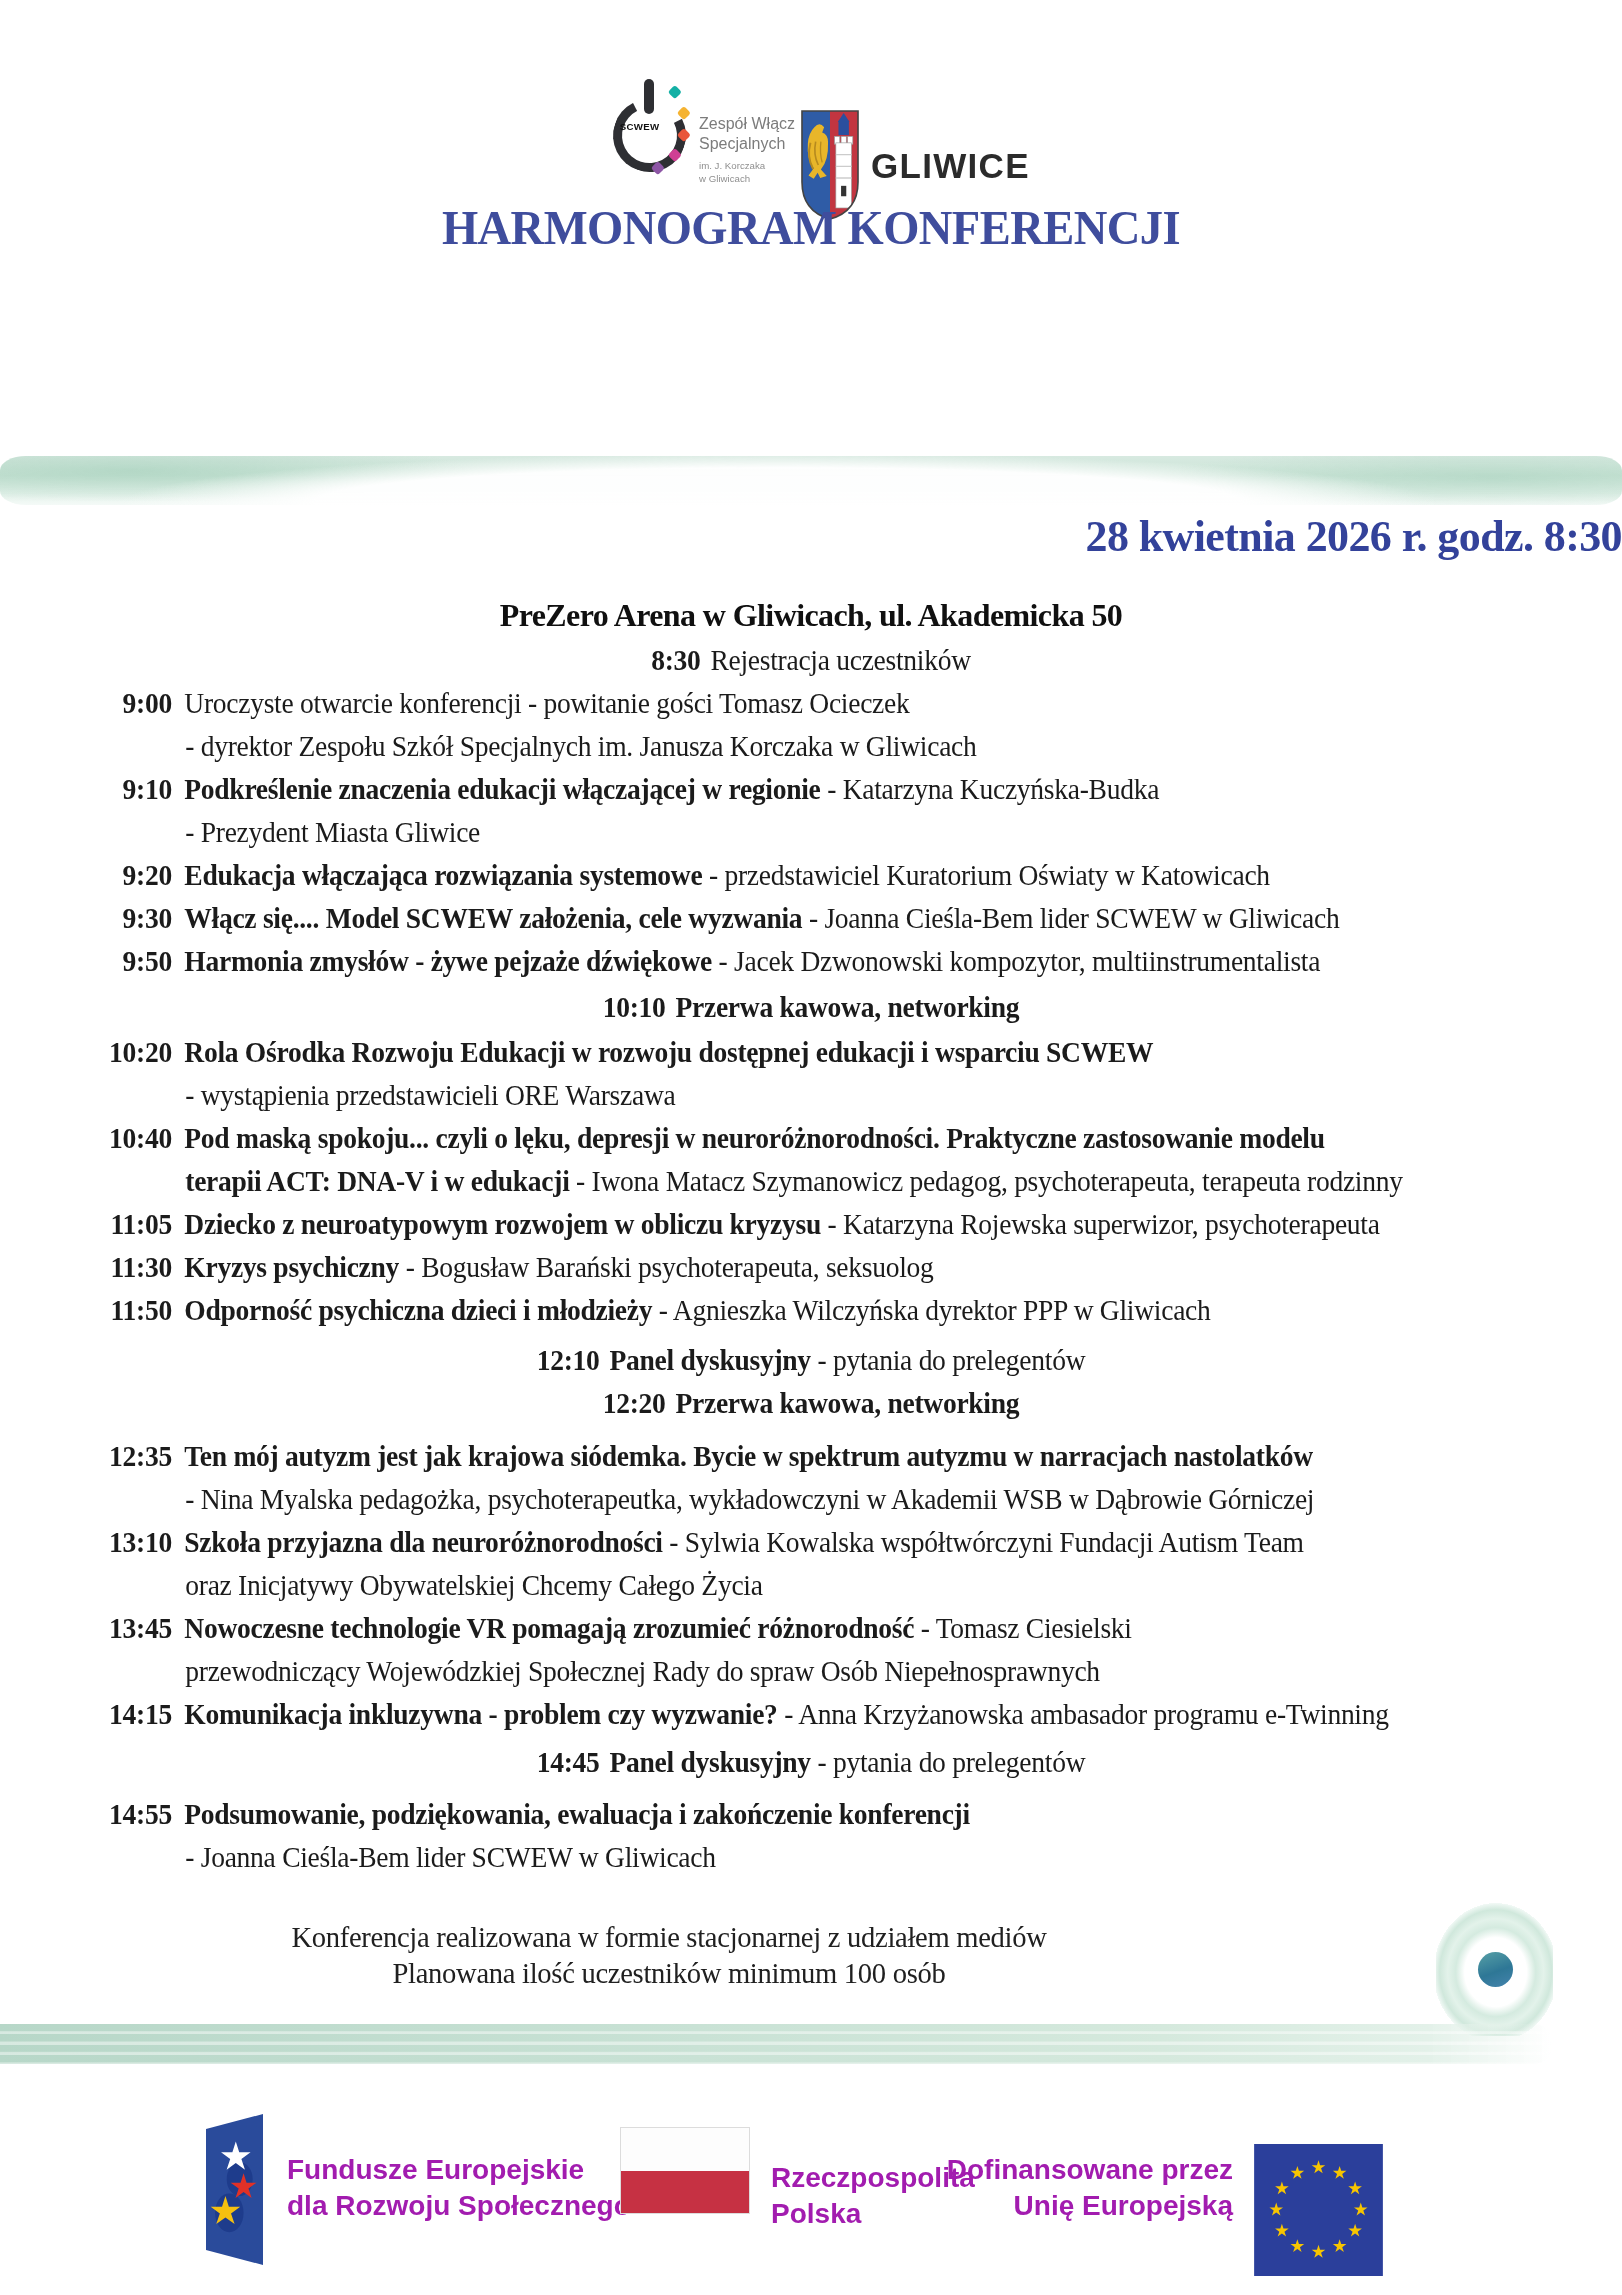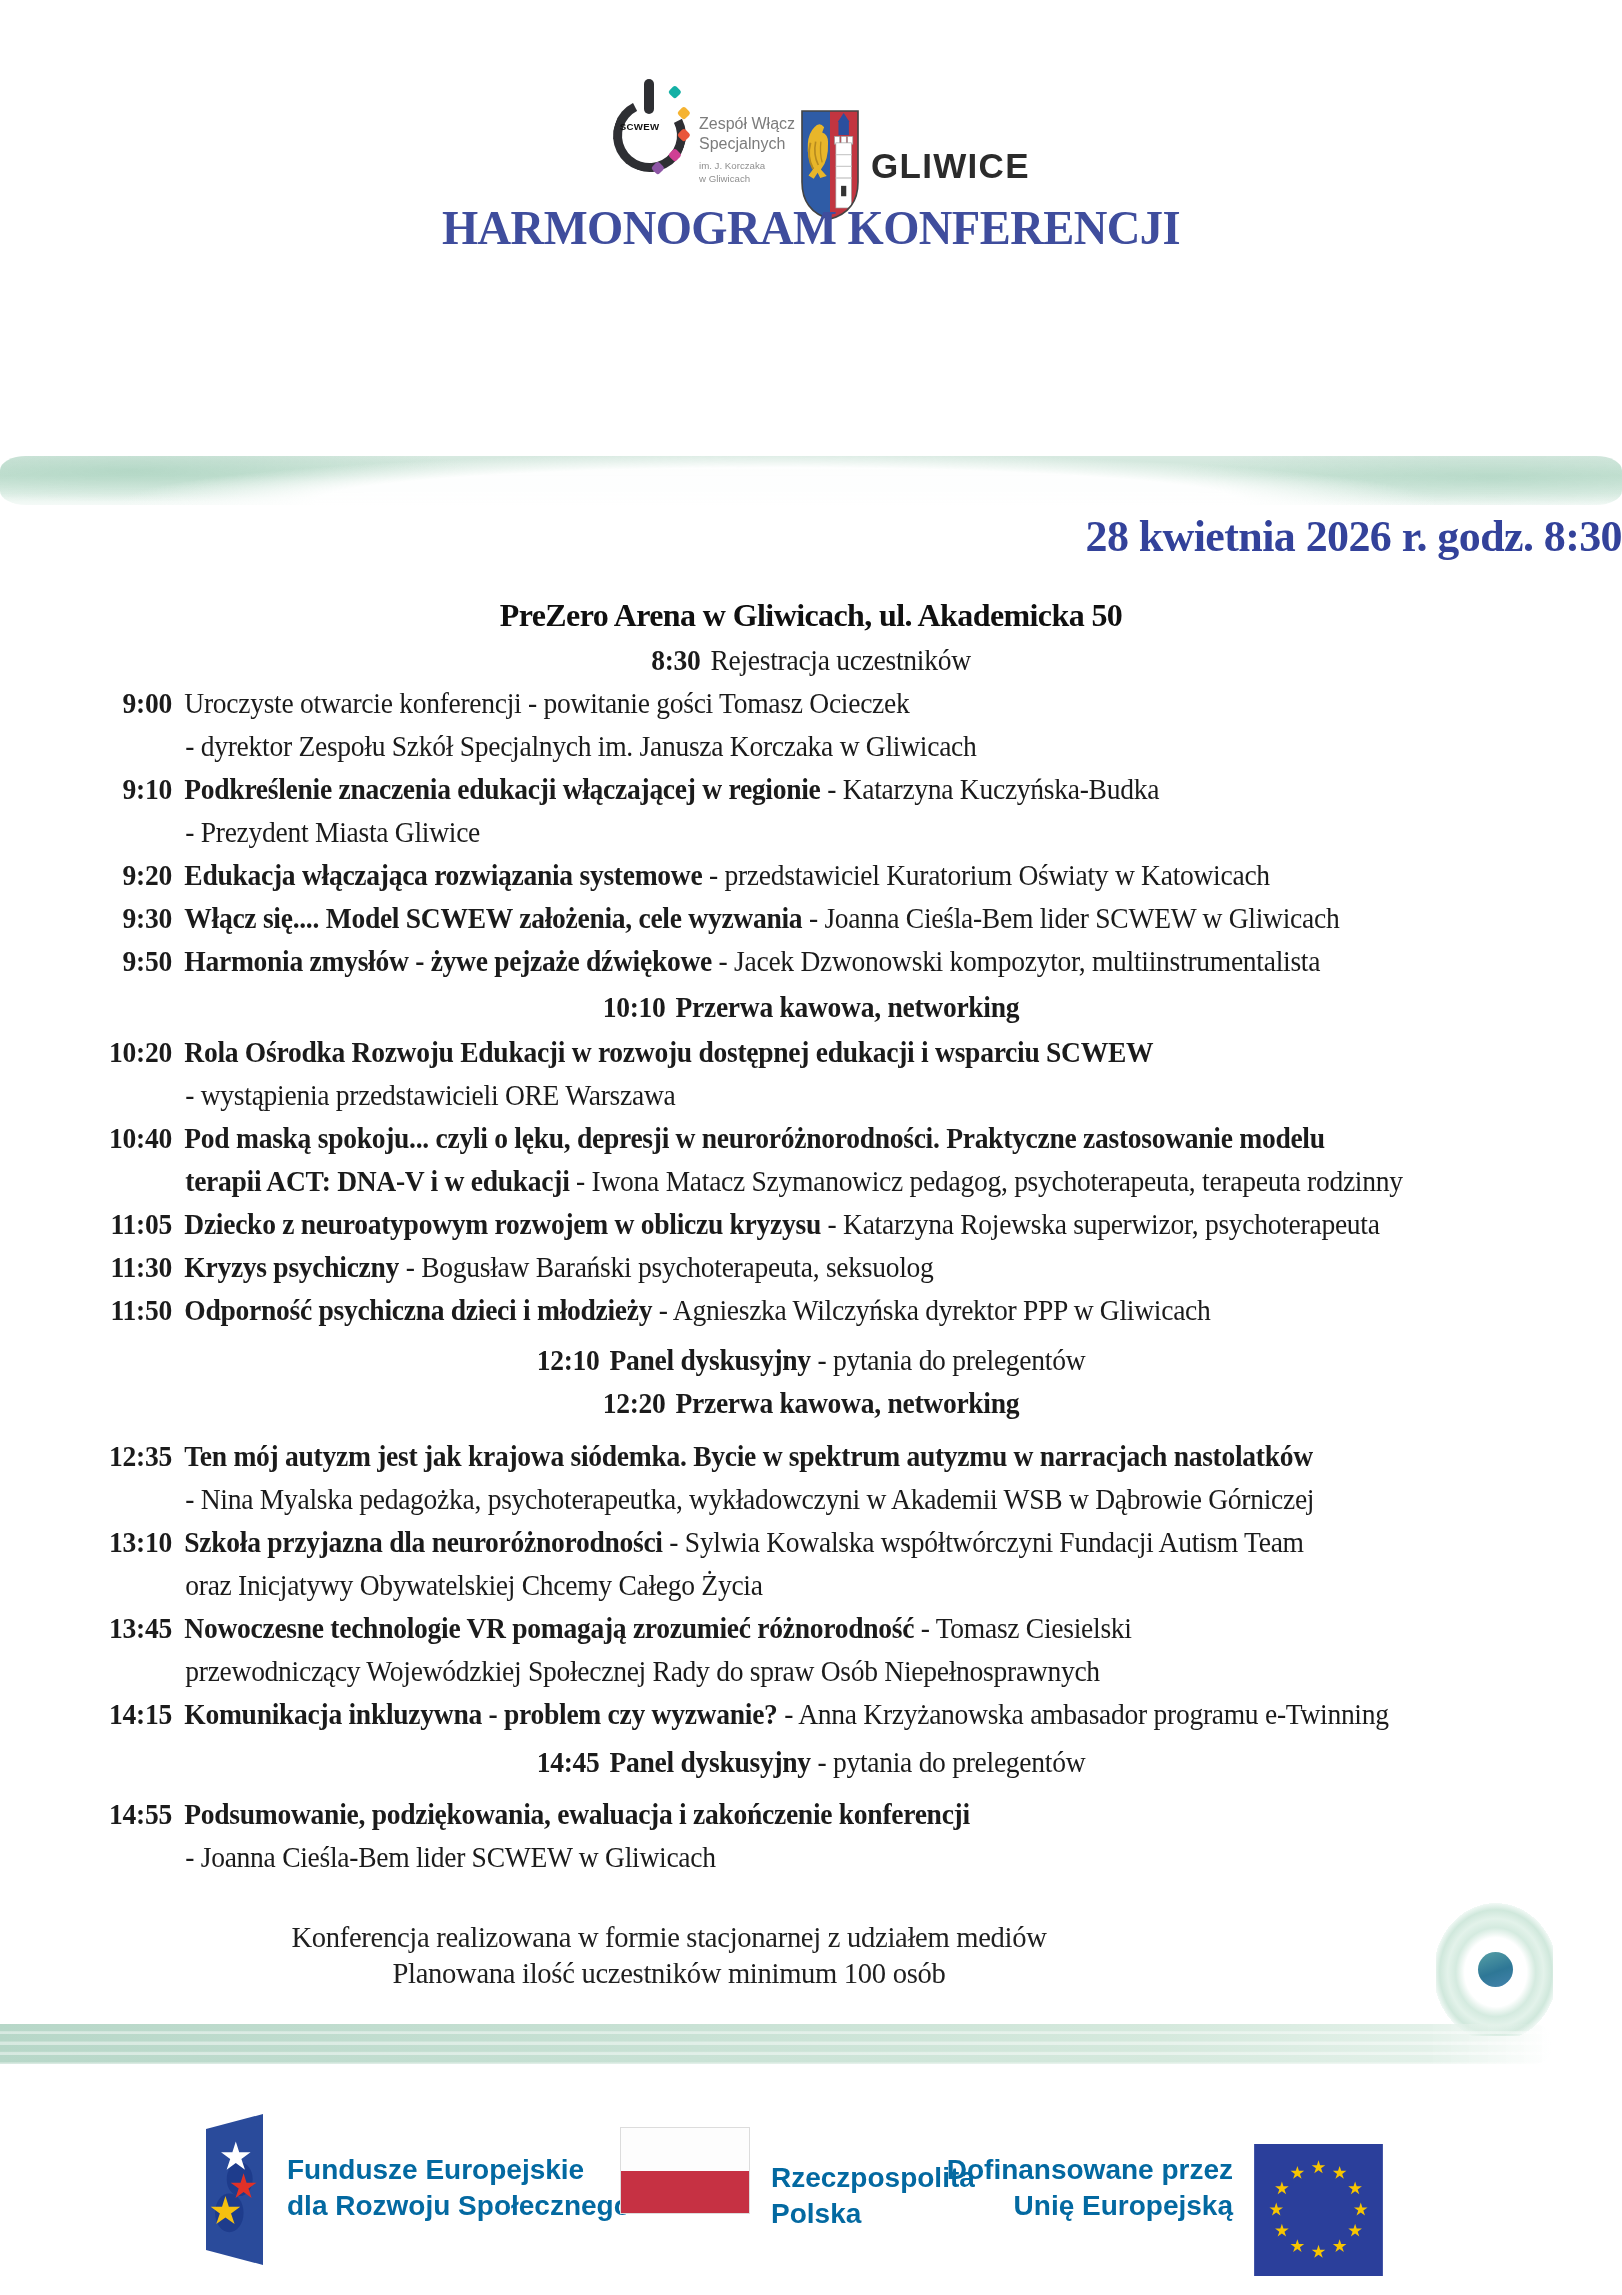--- a/index.html
+++ b/index.html
@@ -72,21 +72,21 @@
   .sline.cont{padding-left:195px;}
   .sline .time{font-weight:bold;}
   .sline.timed .time{display:inline-block;width:84px;text-align:right;margin-right:13px;}
   .sline.center .time{margin-right:10.4px;}
   .seg.b{font-weight:bold;}
 
   
   .note{position:absolute;left:0;top:1920px;width:1338px;text-align:center;
         font-size:28.6px;line-height:36px;color:#202020;letter-spacing:-0.3px;}
   .partner-text{position:absolute;font-family:"Liberation Sans",sans-serif;font-weight:bold;
-                font-size:28px;line-height:36px;color:#0369a1;}
+                font-size:28px;line-height:36px;color:#a21caf;}
   .fe-flag{position:absolute;left:206px;top:2114px;width:57px;height:151px;background:#2a4b9b;
            clip-path:polygon(0 10%,100% 0,100% 100%,0 90%);}
   .fe-text{left:287px;top:2152px;}
   .pl-flag{position:absolute;left:620px;top:2127px;width:130px;height:87px;box-sizing:border-box;
            border:1.3px solid #dcdcdc;background:linear-gradient(to bottom,#fdfdfd 0 50%,#c63143 50% 100%);}
   .pl-text{left:771px;top:2152px;margin-top:8px;}
   .eu-text{left:941px;top:2152px;width:292px;text-align:right;}
   .eu-flag{position:absolute;left:1254px;top:2144px;width:129px;height:132px;}
 </style>
 </head>

